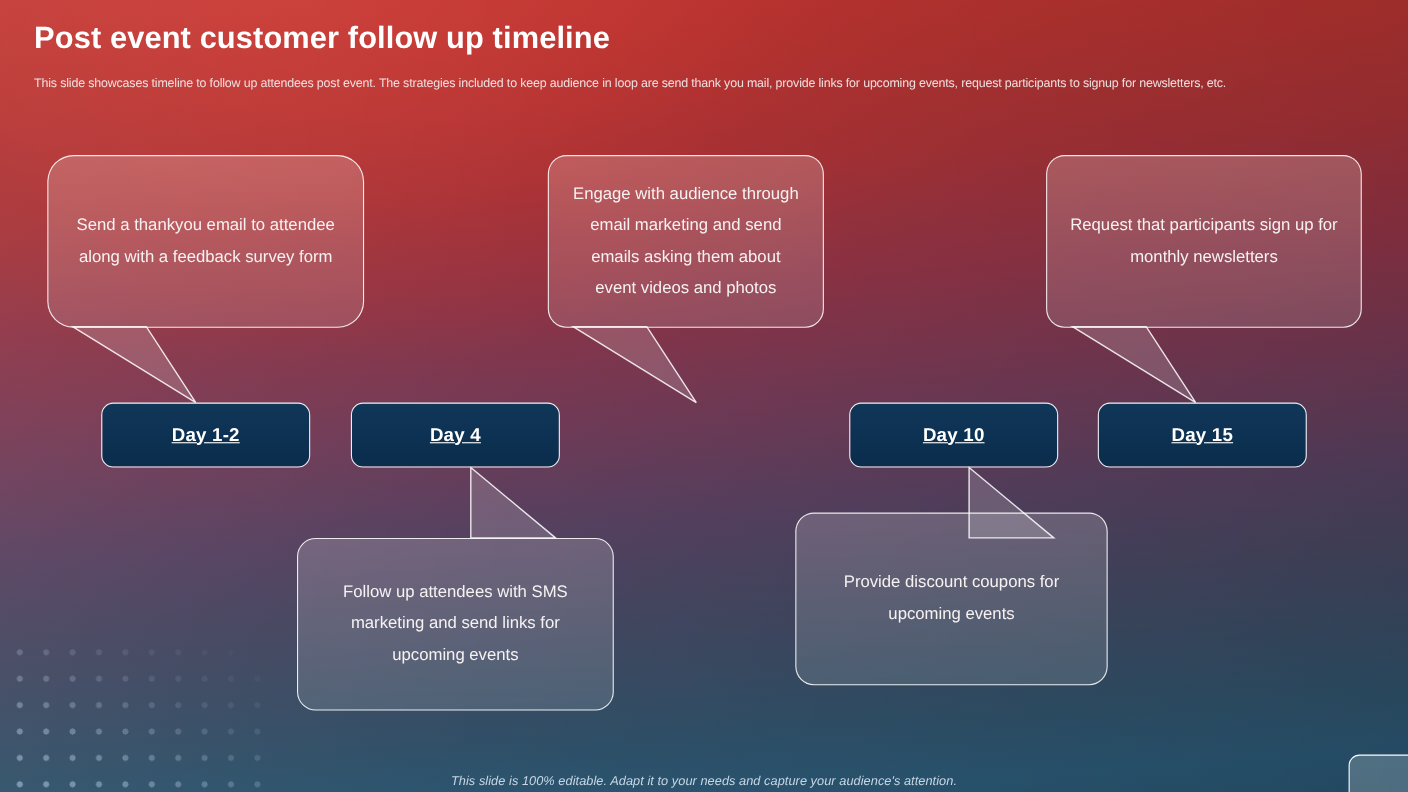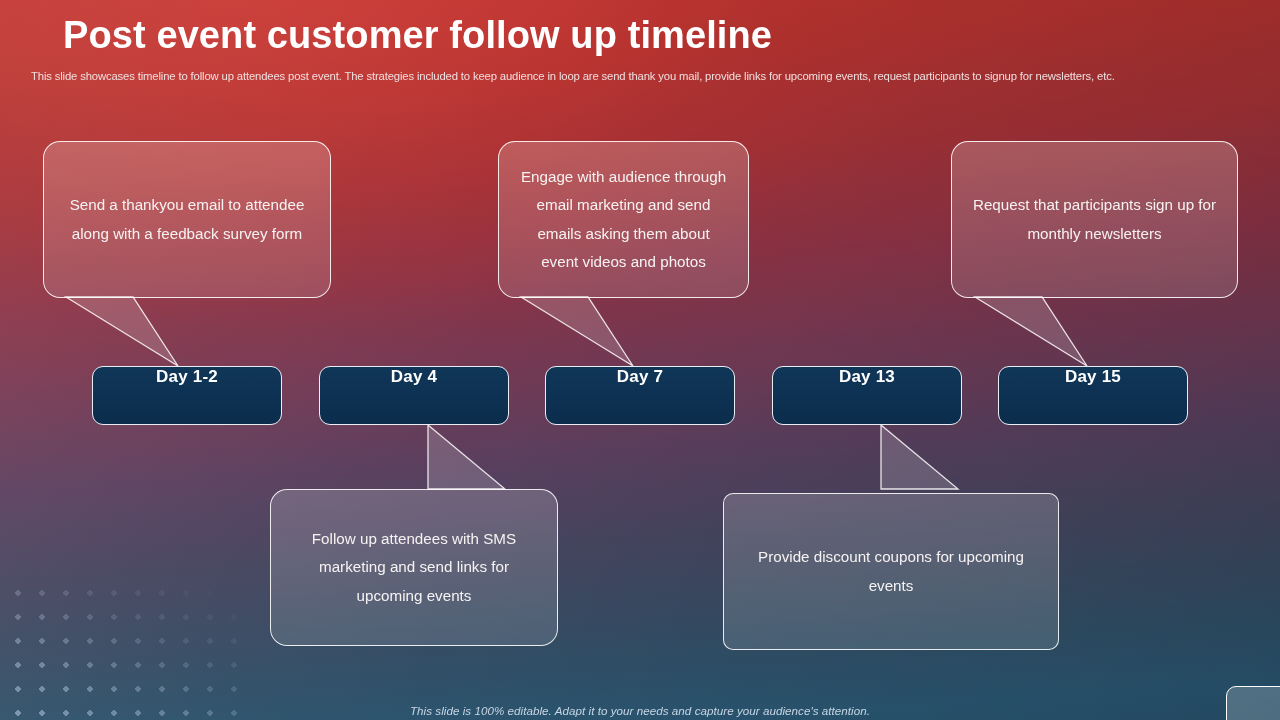--- a/index.html
+++ b/index.html
@@ -38,37 +38,38 @@
     pointer-events:none;
     background-image:radial-gradient(circle, rgba(190,210,235,0.55) 2.6px, rgba(190,210,235,0) 2.9px);
     background-size:24px 24px;background-position:6px 6px;
     -webkit-mask-image:linear-gradient(to top right, rgba(0,0,0,1) 0%, rgba(0,0,0,0.75) 28%, rgba(0,0,0,0.28) 60%, rgba(0,0,0,0) 92%);
     mask-image:linear-gradient(to top right, rgba(0,0,0,1) 0%, rgba(0,0,0,0.75) 28%, rgba(0,0,0,0.28) 60%, rgba(0,0,0,0) 92%);
   }
 
   
   .title{
     position:absolute;left:31px;top:16px;width:1210px;
-    font-size:38px;font-weight:bold;color:#ffffff;letter-spacing:0.1px;
-    line-height:38px;white-space:nowrap;margin-left:32px;
+    font-size:28px;font-weight:bold;color:#ffffff;letter-spacing:0.1px;
+    line-height:38px;white-space:nowrap;
   }
   .subtitle{
     position:absolute;left:31px;top:68px;width:1215px;
     font-size:11.3px;color:#f0dede;line-height:16px;white-space:nowrap;
     letter-spacing:-0.15px;
   }
 
   
   .chip{
     position:absolute;height:59px;width:190px;
     background:linear-gradient(180deg,#103658 0%,#0d3152 55%,#0c2d4c 100%);
     border:1.6px solid #e9eef3;border-radius:11px;
-    display:flex;justify-content:center;
+    display:flex;align-items:center;justify-content:center;
     color:#ffffff;font-size:17px;font-weight:bold;letter-spacing:0.2px;
     box-sizing:border-box;
+    text-decoration:underline;
   }
 
   
   .bubble{
     position:absolute;box-sizing:border-box;
     border:1.4px solid rgba(255,255,255,0.88);
     border-radius:17px;
     display:flex;align-items:center;justify-content:center;
     text-align:center;color:#f7f2f2;font-size:15.2px;line-height:28.4px;
     padding:10px 18px;
@@ -111,52 +112,49 @@
 
     <polygon points="521,297 633,366 588,297" fill="rgba(255,255,255,0.16)" stroke="rgba(255,255,255,0.85)" stroke-width="1.3"></polygon>
 
     <polygon points="975,297 1087,366 1042,297" fill="rgba(255,255,255,0.16)" stroke="rgba(255,255,255,0.85)" stroke-width="1.3"></polygon>
 
     <polygon points="428,425 505,489 428,489" fill="rgba(255,255,255,0.16)" stroke="rgba(255,255,255,0.85)" stroke-width="1.3"></polygon>
 
     <polygon points="881,425 958,489 881,489" fill="rgba(255,255,255,0.16)" stroke="rgba(255,255,255,0.85)" stroke-width="1.3"></polygon>
   </svg>
 
-  <div class="bubble top" style="left:43px;top:141px;width:288px;height:157px;">
+  <div class="bubble top" style="left:43px;top:141px;width:288px;height:157px;border-radius:24px;">
     <span>Send a thankyou  email to attendee along with a feedback survey  form</span>
   </div>
 
   <div class="bubble top" style="left:498px;top:141px;width:251px;height:157px;">
     <span>Engage with audience through email marketing and send emails asking them about event videos and photos</span>
   </div>
 
   <div class="bubble top" style="left:951px;top:141px;width:287px;height:157px;text-align:center;">
     <span>Request that participants sign up for monthly  newsletters</span>
   </div>
 
   <div class="chip" style="left:92px;top:366px;">
     <span>Day 1-2</span>
   </div>
   <div class="chip" style="left:319px;top:366px;">
     <span>Day 4</span>
   </div>
-  <div class="chip" style="left:545px;top:366px;">
-    <span>Day 7</span>
-  </div>
   <div class="chip" style="left:772px;top:366px;">
-    <span>Day 13</span>
+    <span>Day 10</span>
   </div>
   <div class="chip" style="left:998px;top:366px;">
     <span>Day 15</span>
   </div>
 
   <div class="bubble bottom" style="left:270px;top:489px;width:288px;height:157px;">
     <span>Follow up attendees with SMS marketing and send links for upcoming events</span>
   </div>
 
-  <div class="bubble bottom" style="left:723px;top:493px;width:336px;height:157px;border-radius:10px;">
+  <div class="bubble bottom" style="left:723px;top:466px;width:284px;height:157px;">
     <span>Provide discount coupons for upcoming events</span>
   </div>
 
   <div class="footer-note">This slide is 100% editable. Adapt it to your needs and capture your audience's attention.</div>
   <div class="corner-box"></div>
 
 </div>
 
 </body></html>

